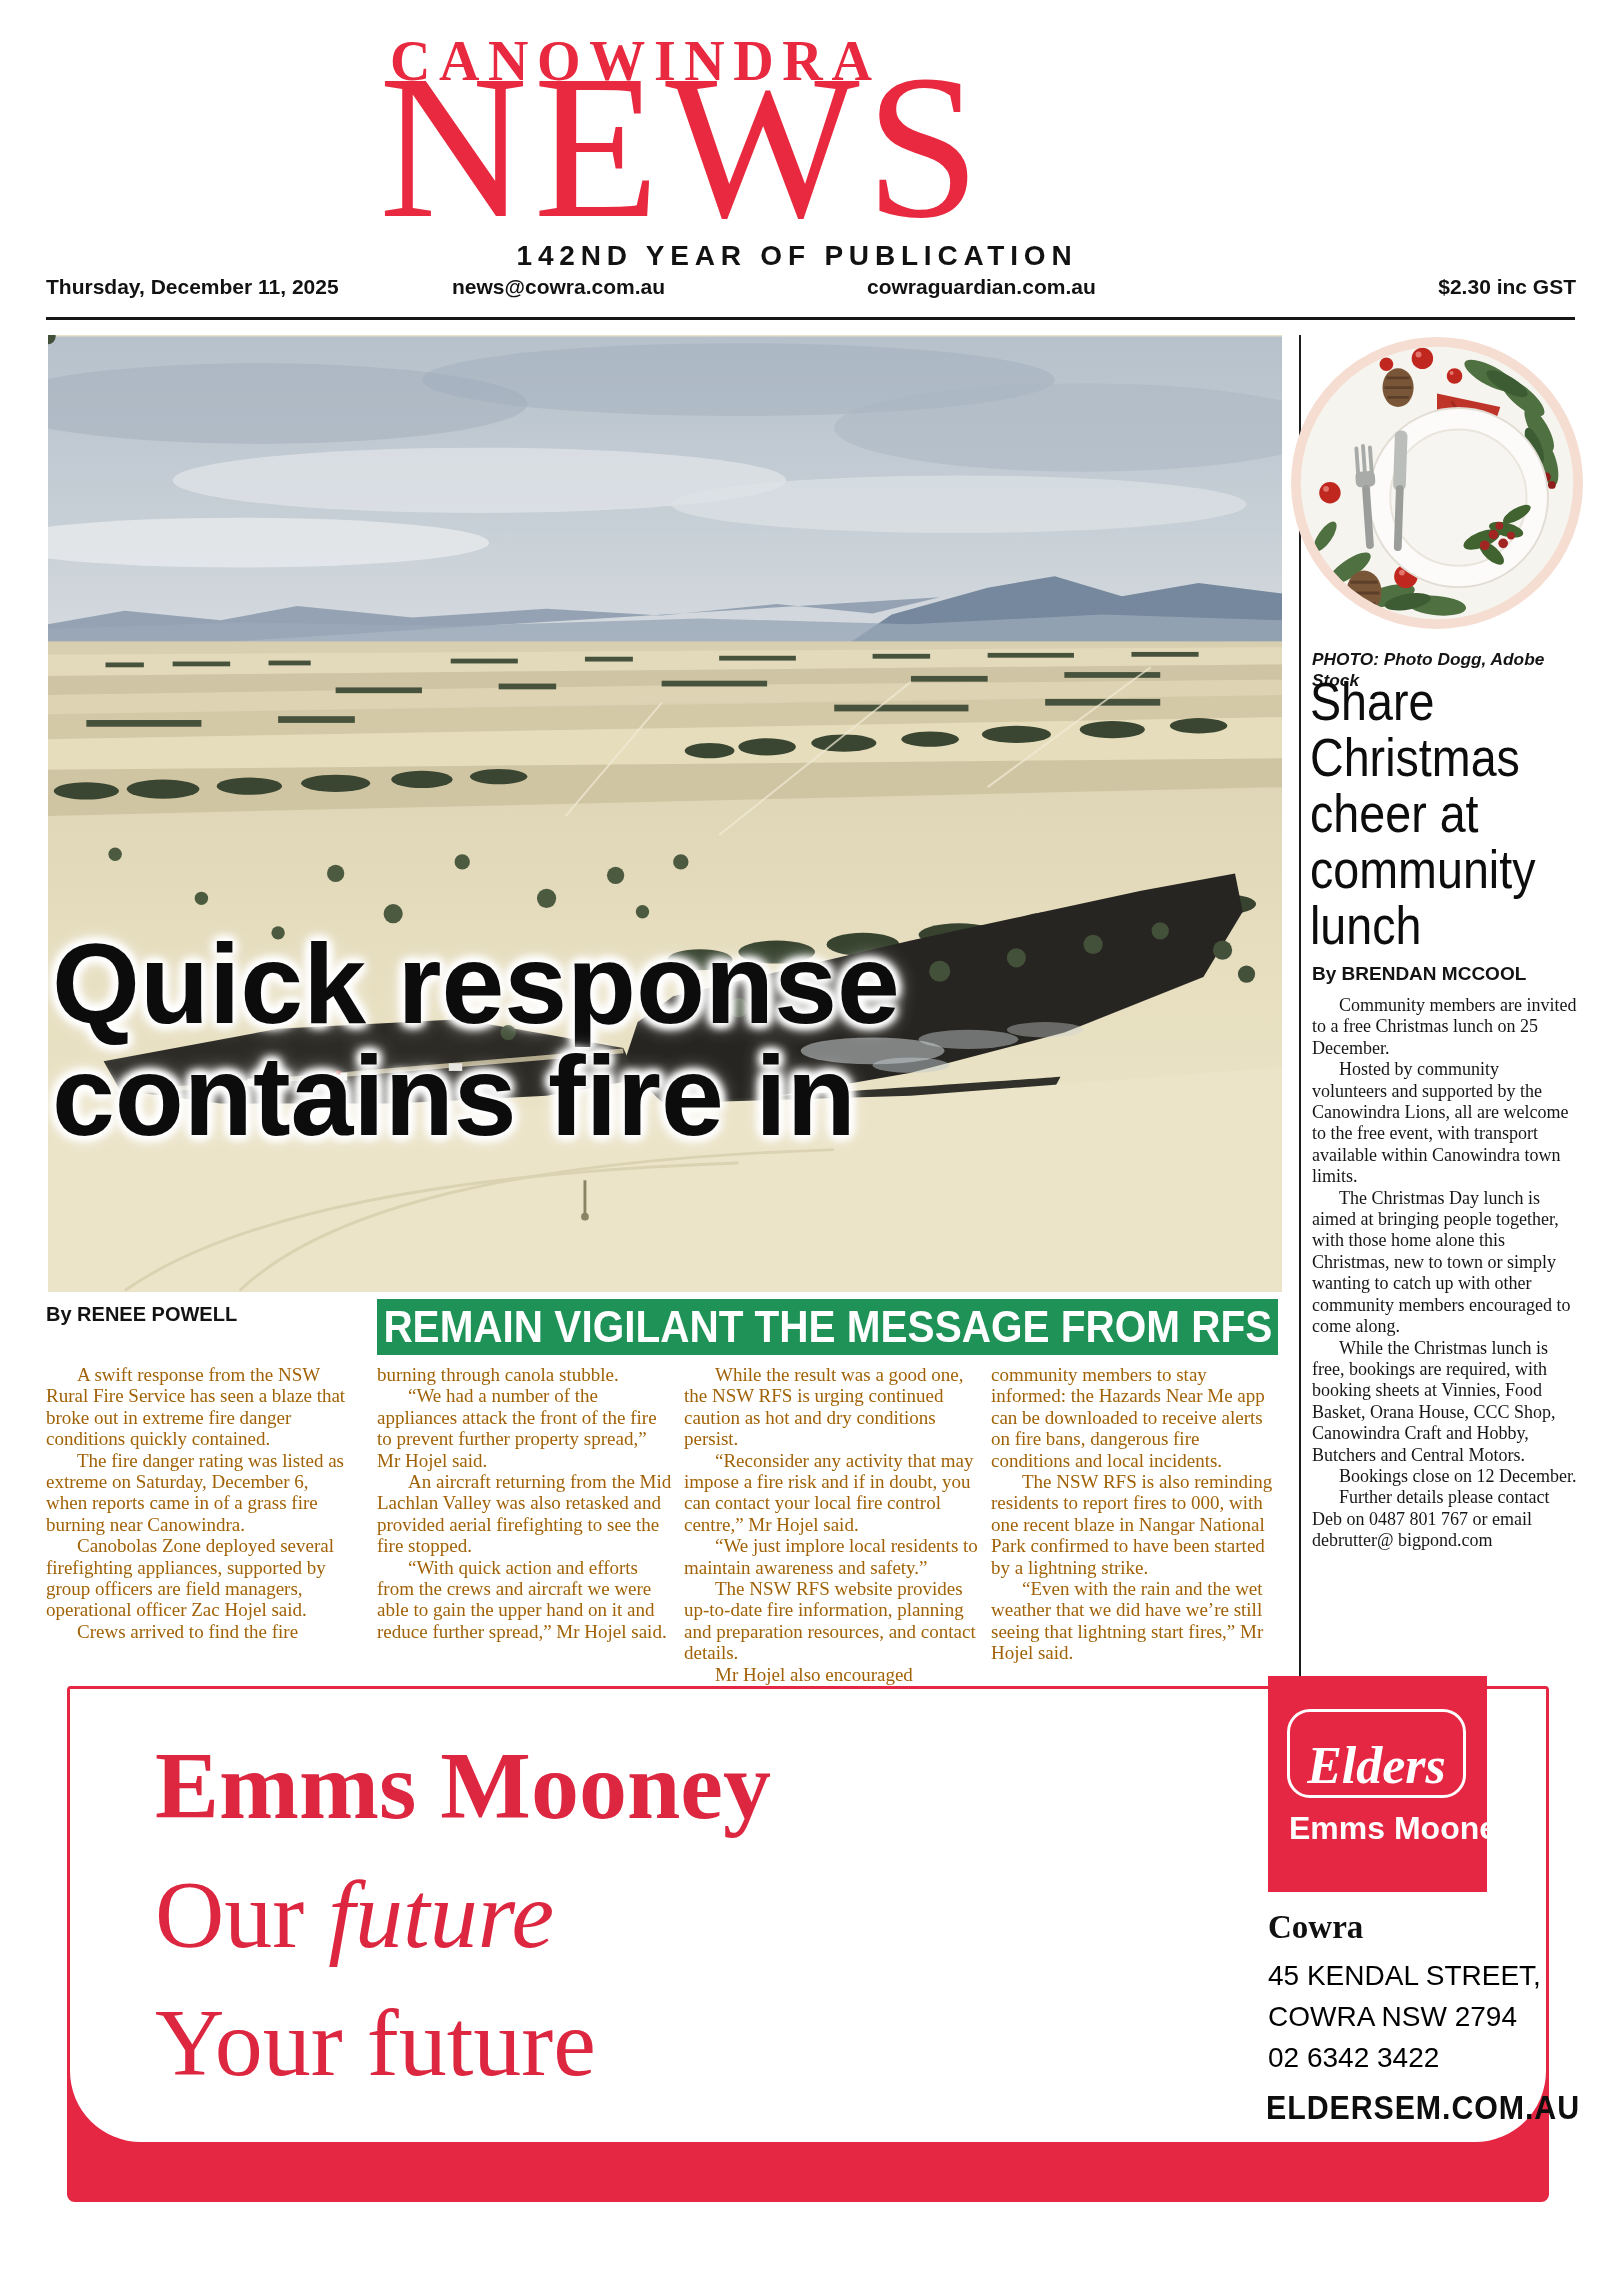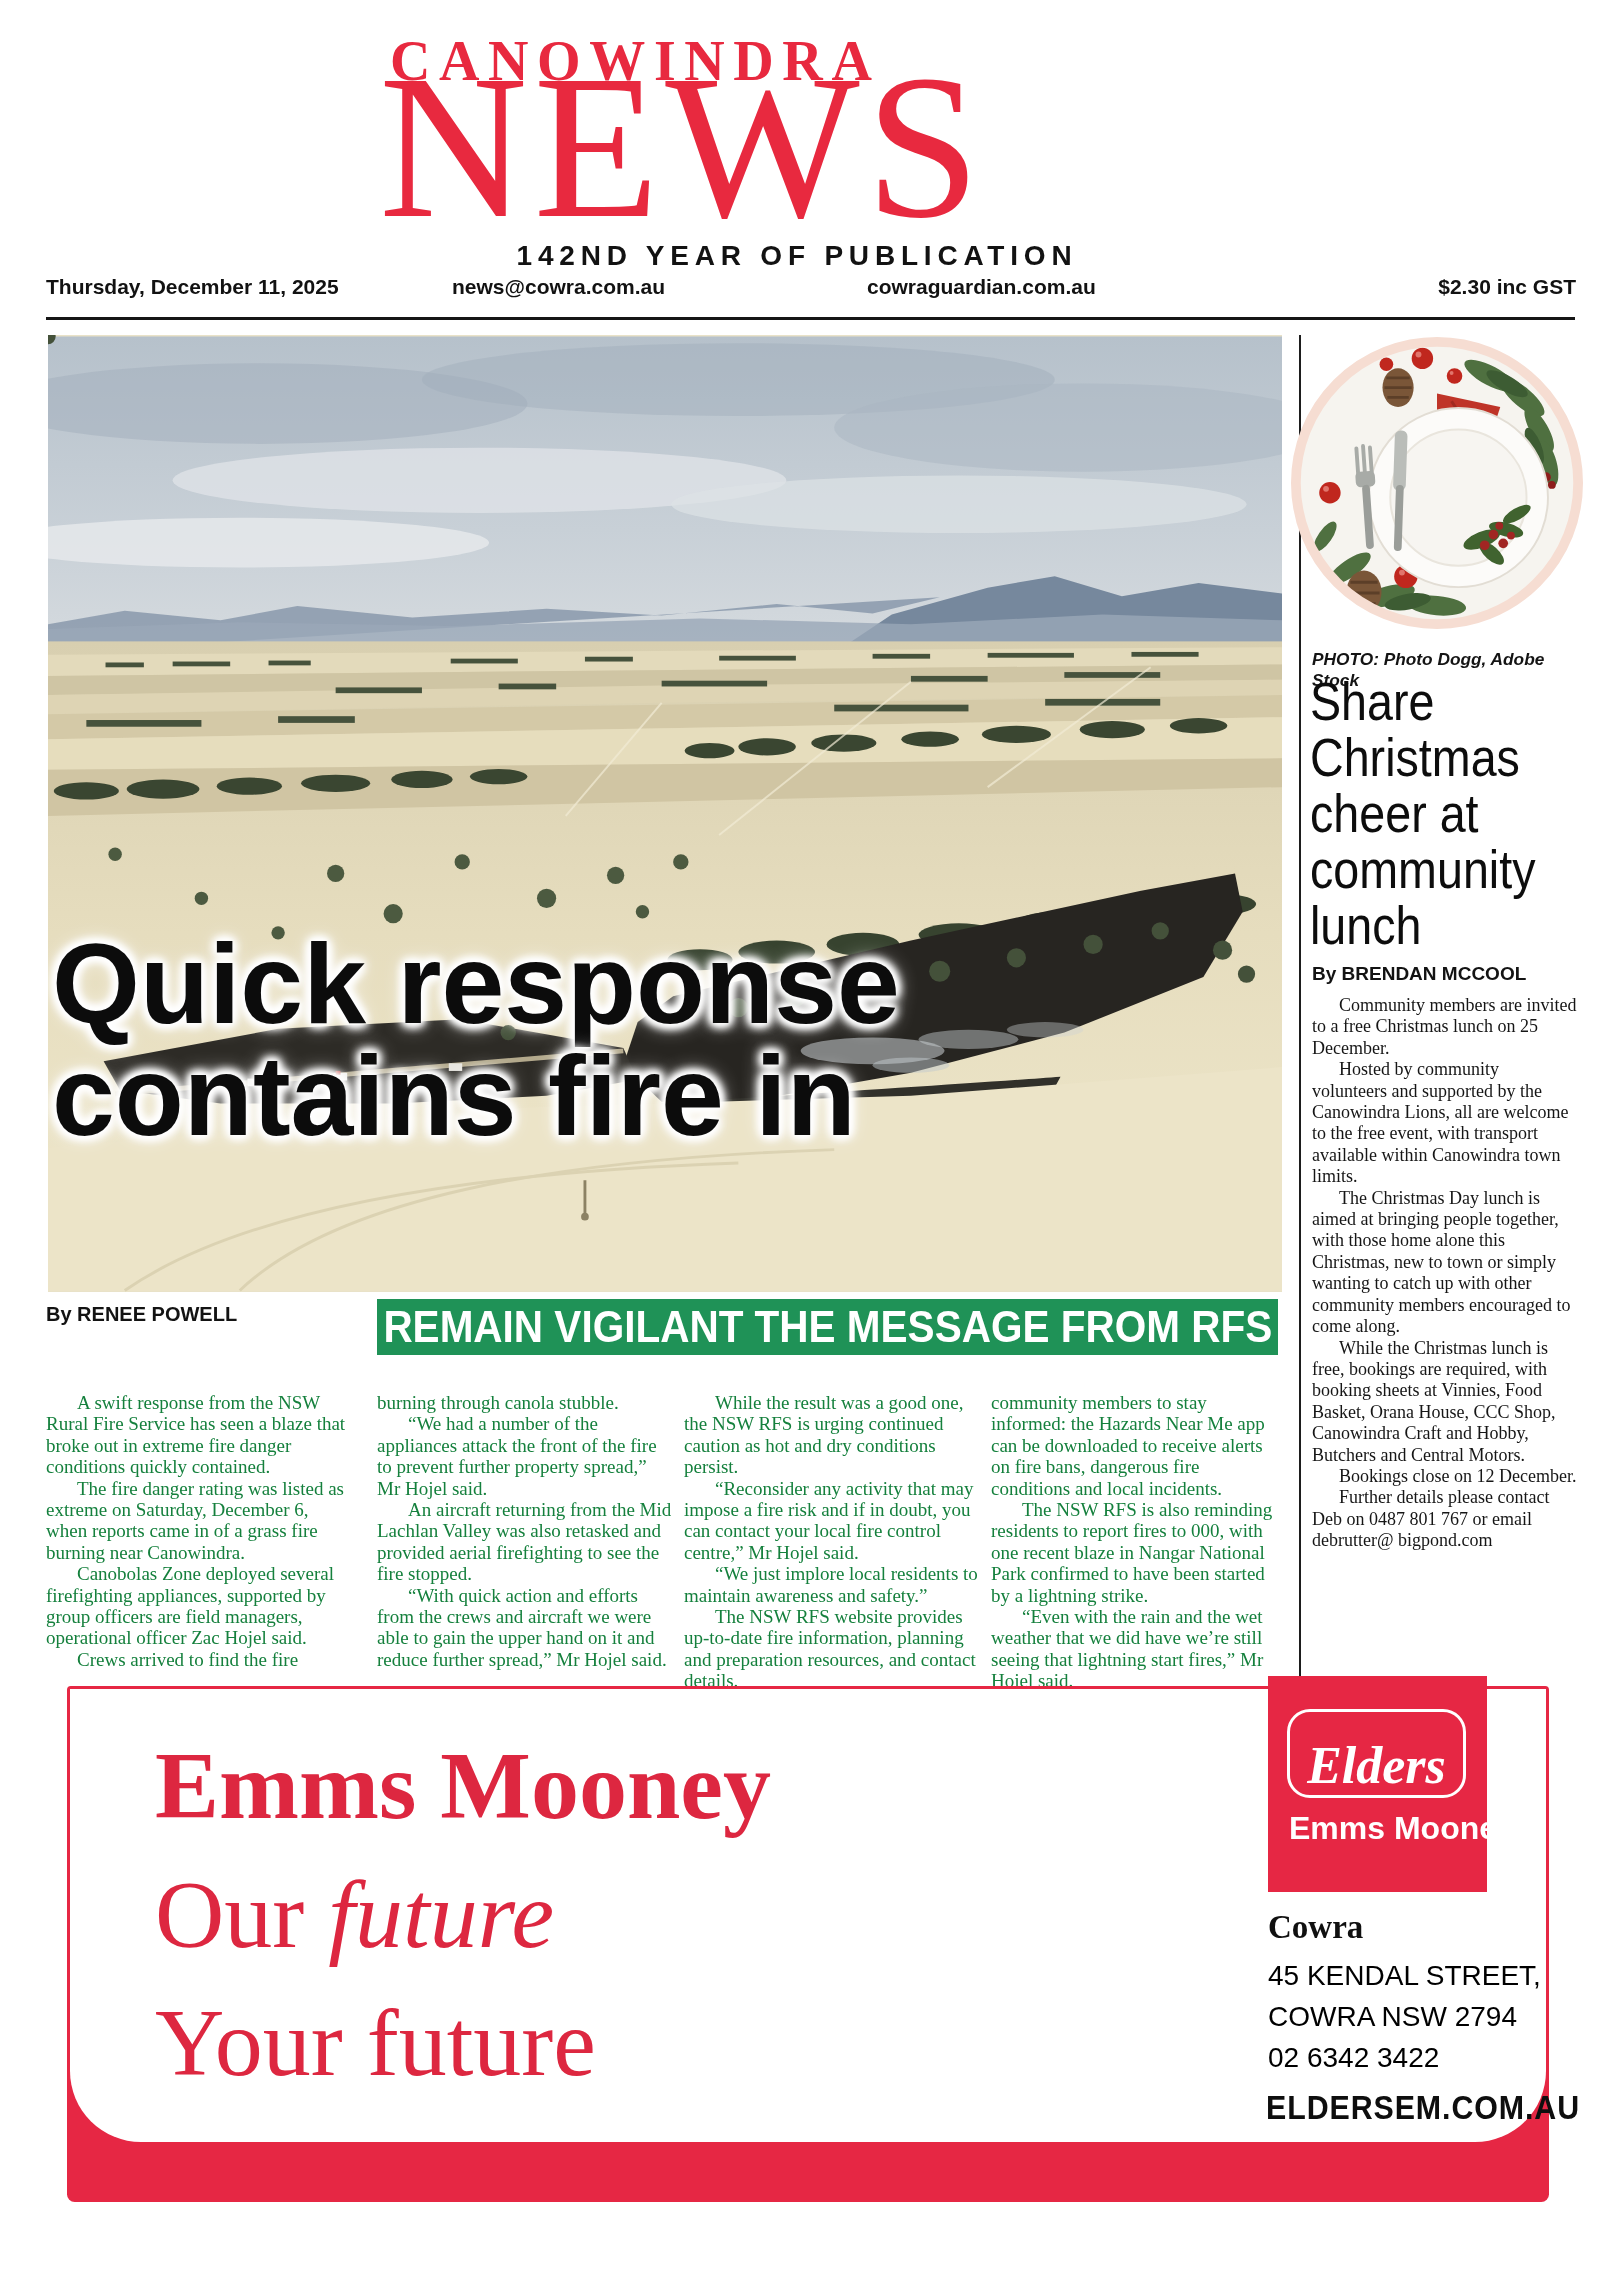--- a/index.html
+++ b/index.html
@@ -40,22 +40,22 @@
       2.9px 2.9px 9.6px #fff,-2.9px -2.9px 9.6px #fff,2.9px -2.9px 9.6px #fff,-2.9px 2.9px 9.6px #fff;}
 
   .lead-byline{left:46px;top:1303px;font-size:20px;font-weight:800;}
 
   .banner{left:377px;top:1299px;width:901px;height:56px;background:var(--green);
           display:flex;align-items:center;justify-content:center;overflow:hidden;}
   .banner span{font-size:45px;font-weight:800;color:#fff;white-space:nowrap;
           transform:scaleX(.9);letter-spacing:0;}
 
   
-  .col{top:1392px;height:327px;overflow:hidden;font-family:"Liberation Serif",serif;
-       font-size:19px;line-height:21.4px;color:#15803d;}
+  .col{top:1364px;height:327px;overflow:hidden;font-family:"Liberation Serif",serif;
+       font-size:19px;line-height:21.4px;color:#a16207;}
   .col p{margin:0;text-indent:31px;}
   .col p.noindent{text-indent:0;}
   .col1{left:46px;width:302px;}
   .col2{left:377px;width:296px;}
   .col3{left:684px;width:296px;}
   .col4{left:991px;width:292px;}
 
   
   .vdivider{left:1299px;top:335px;width:1.9px;height:1351px;background:#1d1d1d;}
   .circle-photo{left:1291px;top:337px;width:292px;height:292px;}

